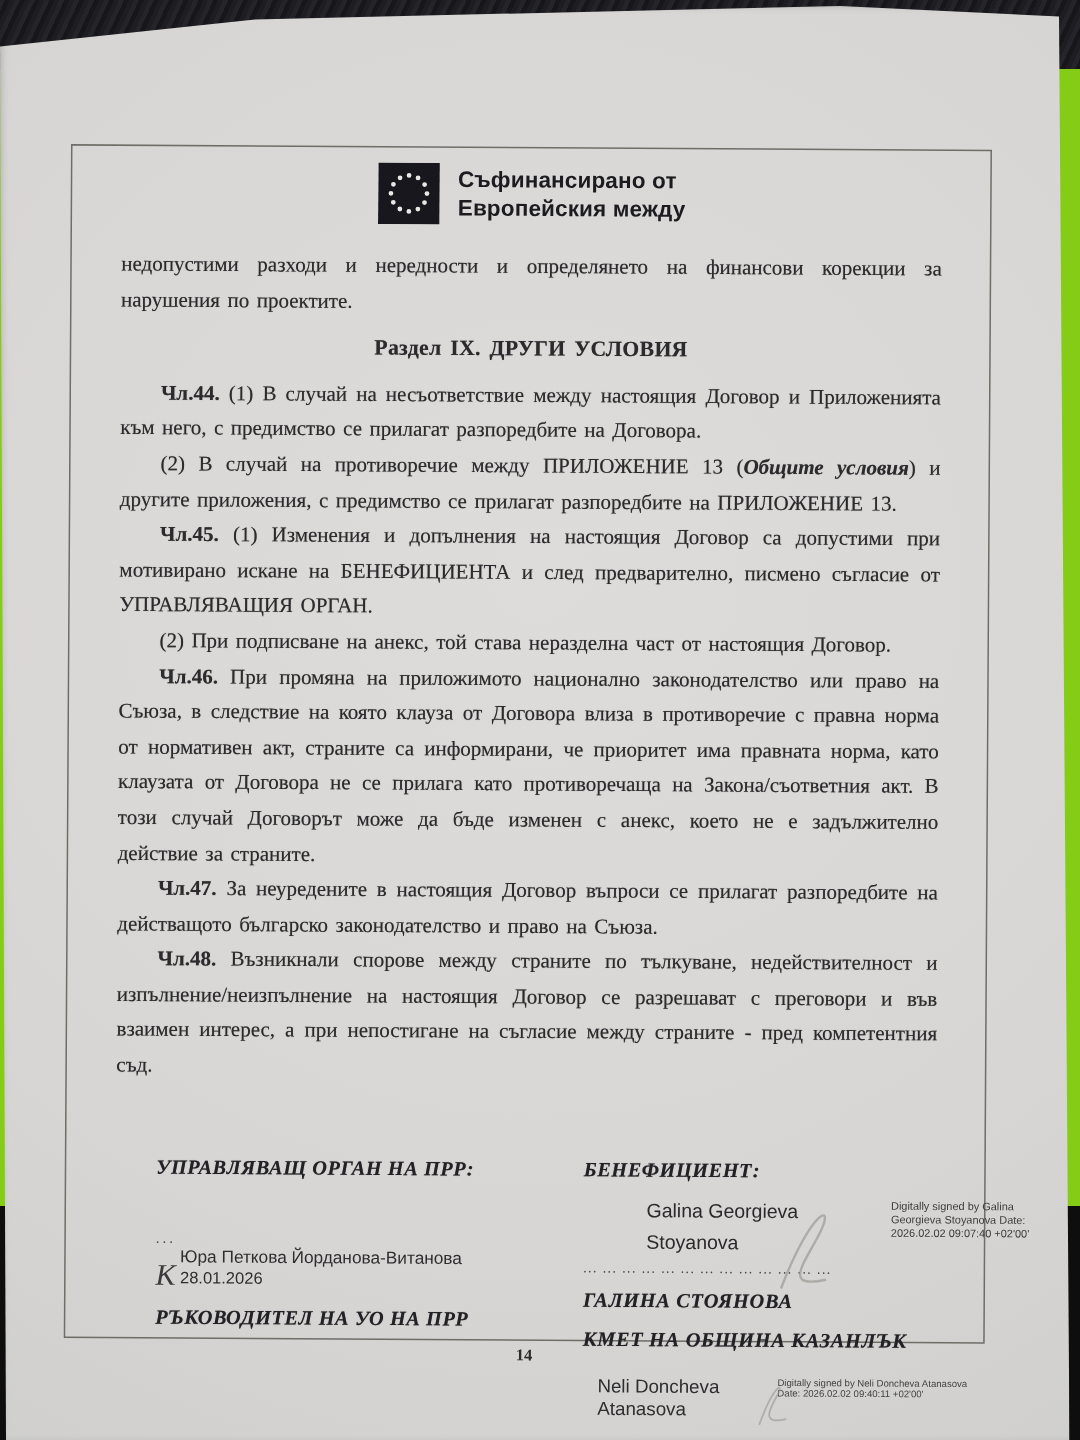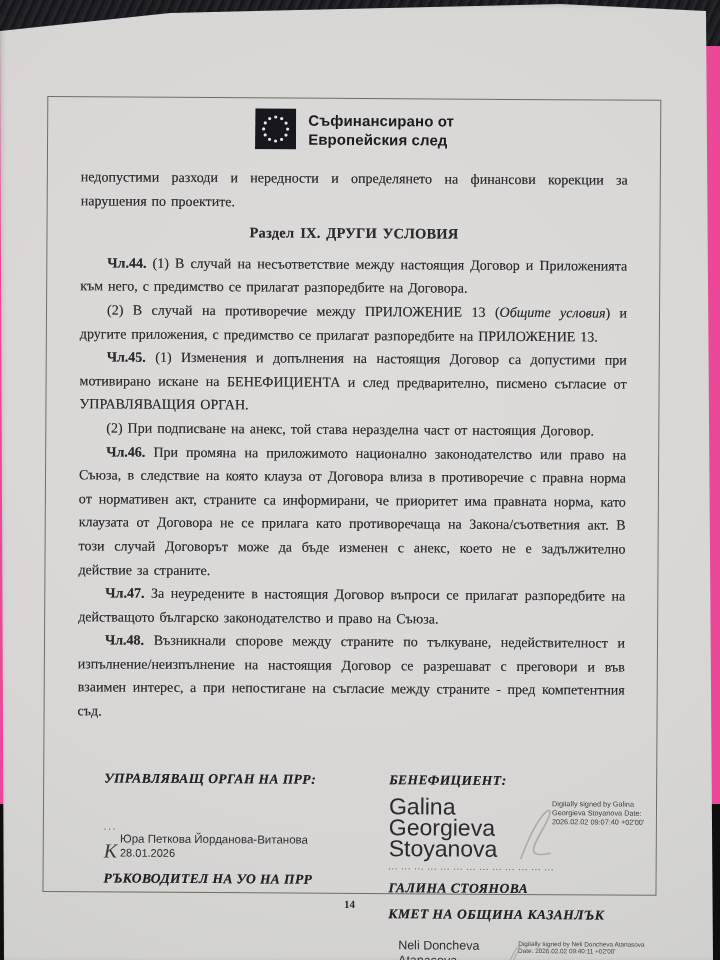--- a/index.html
+++ b/index.html
@@ -1,21 +1,21 @@
 <!DOCTYPE html>
 <html><head>
 <meta charset="utf-8">
 <style>
   html,body{margin:0;padding:0;}
   body{
     width:720px;height:960px;overflow:hidden;
     background:#0e0e0e;
     font-family:"Liberation Serif", serif;
   }
-  .photo{position:relative;width:720px;height:804px;background:#ec4899;}
+  .photo{position:relative;width:720px;height:804px;background:#84cc16;}
   .desk{
     position:absolute;left:0;top:0;width:720px;height:46px;
     background:repeating-linear-gradient(115deg,#24242a 0 3px,#17171b 3px 6px,#1d1d22 6px 9px);
   }
   .paper{
     position:absolute;left:0;top:0;width:720px;height:960px;
     background:radial-gradient(120% 85% at 50% 40%, #dddcda 0%, #d7d6d4 55%, #cbcbc9 100%);
     clip-path:polygon(0px 31px,170px 13px,560px 4px,706px 11px,713px 960px,4px 960px);
     box-shadow:inset 0 3px 6px rgba(0,0,0,.25);
   }
@@ -39,21 +39,21 @@
     margin:0;font-size:14px;line-height:23.6px;text-align:justify;
     text-indent:27px;word-spacing:1.5px;
     text-shadow:0 0 .5px rgba(43,43,45,.55);
   }
   .para.no-indent{text-indent:0;}
   .para.heading{
     text-align:center;text-indent:0;font-weight:bold;font-size:14.5px;
     margin:8px 0 7px 0;word-spacing:2px;letter-spacing:.2px;
   }
   .b{font-weight:bold;}
-  .i{font-style:italic;}
+  .i{font-style:italic;font-weight:bold;}
   
   .signatures{display:flex;margin-top:47px;color:#26262a;}
   .sig-col.left{width:285px;margin-left:27px;flex:none;}
   .sig-col.right{flex:1;}
   .sig-heading{
     font-weight:bold;font-style:italic;font-size:13.5px;letter-spacing:.4px;
     color:#222226;text-shadow:0 0 .5px rgba(34,34,38,.55);
   }
   .sig-dots{margin-top:36px;font-size:10px;line-height:8px;letter-spacing:2px;color:#4a4a4c;}
   .sig-row{display:flex;align-items:flex-start;margin-top:1px;}
@@ -61,21 +61,21 @@
     font-style:italic;font-size:20px;line-height:26px;color:#3a3a3c;
     margin-right:3px;margin-top:6px;
   }
   .sig-stack{font-family:"Liberation Sans", sans-serif;font-size:11.5px;line-height:14px;color:#2e2e30;}
   .sig-date{font-size:11px;}
   .sig-title{
     margin-top:7px;font-weight:bold;font-style:italic;font-size:13.5px;
     letter-spacing:.4px;color:#222226;text-shadow:0 0 .5px rgba(34,34,38,.55);
   }
   .dsig{position:relative;display:flex;margin-top:8px;font-family:"Liberation Sans", sans-serif;}
-  .dsig-name{width:132px;font-size:23px;line-height:21px;color:#2a2a2c;flex:none;}
+  .dsig-name{width:132px;font-size:13px;line-height:21px;color:#2a2a2c;flex:none;margin-left:42px;}
   .dsig-note{width:108px;font-size:7.3px;line-height:9px;color:#3c3c3e;margin-left:31px;margin-top:2px;}
   .swirl{position:absolute;pointer-events:none;}
   .dotline{font-size:9px;letter-spacing:1px;color:#48484a;line-height:10px;margin-top:2px;white-space:nowrap;overflow:hidden;width:190px;}
   .sig-name-bold{
     margin-top:9px;font-weight:bold;font-style:italic;font-size:13.5px;
     letter-spacing:.5px;color:#222226;text-shadow:0 0 .5px rgba(34,34,38,.55);
   }
   .sig-title2{
     margin-top:10px;font-weight:bold;font-style:italic;font-size:13.5px;
     letter-spacing:.5px;color:#222226;text-shadow:0 0 .5px rgba(34,34,38,.55);
@@ -112,21 +112,21 @@
               <circle cx="20.5" cy="32.5" r="1.6"></circle>
               <circle cx="14.5" cy="30.9" r="1.6"></circle>
               <circle cx="10.1" cy="26.5" r="1.6"></circle>
               <circle cx="8.5" cy="20.5" r="1.6"></circle>
               <circle cx="10.1" cy="14.5" r="1.6"></circle>
               <circle cx="14.5" cy="10.1" r="1.6"></circle>
             </g>
           </svg>
           <div class="logo-text">
             <div>Съфинансирано от</div>
-            <div>Европейския след</div>
+            <div>Европейския между</div>
           </div>
         </div>
 
         <div class="body">
             <p class="para no-indent"><span>недопустими разходи и нередности и определянето на финансови корекции за нарушения по проектите.</span></p>
             <p class="para heading"><span class="b">Раздел IX. ДРУГИ УСЛОВИЯ</span></p>
             <p class="para"><span class="b">Чл.44.</span><span> (1) В случай на несъответствие между настоящия Договор и Приложенията към него, с предимство се прилагат разпоредбите на Договора.</span></p>
             <p class="para"><span>(2) В случай на противоречие между ПРИЛОЖЕНИЕ 13 (</span><span class="i">Общите условия</span><span>) и другите приложения, с предимство се прилагат разпоредбите на ПРИЛОЖЕНИЕ 13.</span></p>
             <p class="para"><span class="b">Чл.45.</span><span> (1) Изменения и допълнения на настоящия Договор са допустими при мотивирано искане на БЕНЕФИЦИЕНТА и след предварително, писмено съгласие от УПРАВЛЯВАЩИЯ ОРГАН.</span></p>
             <p class="para"><span>(2) При подписване на анекс, той става неразделна част от настоящия Договор.</span></p>

